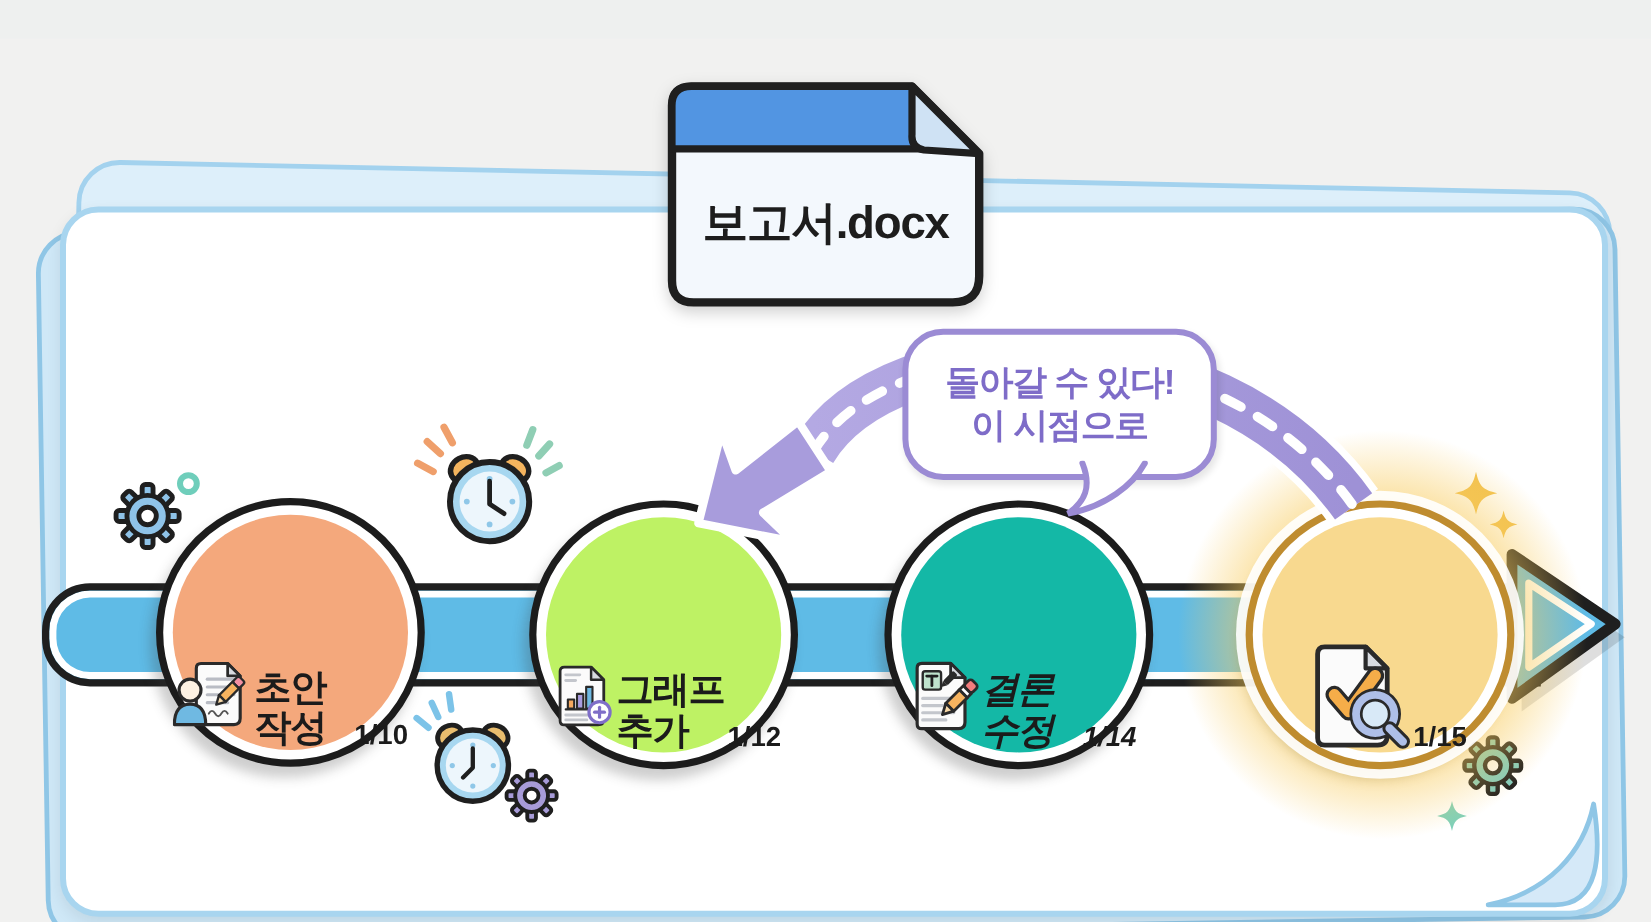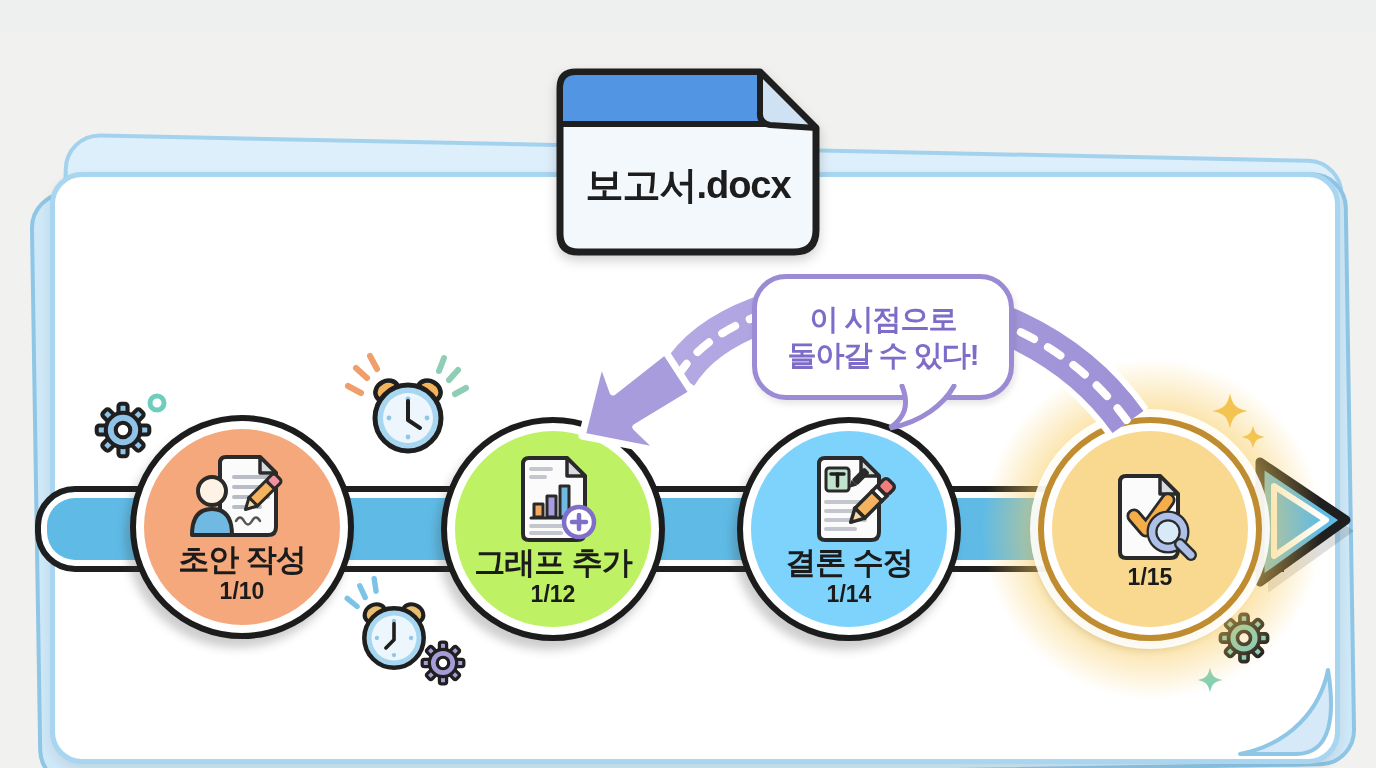--- a/index.html
+++ b/index.html
@@ -21,21 +21,21 @@
   .band-arrow{position:absolute;left:1250px;top:416px;width:110px;height:156px;}
 
   
   .glow{position:absolute;left:980px;top:325px;width:344px;height:344px;pointer-events:none;
         background:radial-gradient(circle, rgba(248,203,92,.95) 0 30%, rgba(248,203,92,0) 70%);}
 
   
   .node{position:absolute;width:224px;height:224px;}
   .circle-outer{width:224px;height:224px;border-radius:50%;background:#fff;border:6px solid #1c1c1c;
                 box-sizing:border-box;padding:8px;box-shadow:-5px 9px 10px rgba(60,60,60,.25);}
-  .circle-inner{width:100%;height:100%;border-radius:50%;display:flex;flex-direction:column;align-items:center;justify-content:center;}
+  .circle-inner{width:100%;height:100%;border-radius:50%;display:flex;flex-direction:row;align-items:flex-end;justify-content:center;}
   .node.gold .circle-outer{border-color:#bf8c2f;box-shadow:0 0 0 8px rgba(255,255,255,.9), -4px 8px 10px rgba(120,90,20,.25);}
   .node-icon{margin-top:2px;}
   .node-label{font-size:31px;font-weight:bold;color:#1b1b1b;letter-spacing:-1px;line-height:1.12;}
   .node-date{font-size:23px;font-weight:bold;color:#1b1b1b;line-height:1.15;}
 
   
   .overlay{position:absolute;left:0;top:0;width:1376px;height:768px;pointer-events:none;}
   .bubble{position:absolute;left:752px;top:242px;width:252px;height:116px;background:#fff;border:5px solid #9b8bd4;
           border-radius:34px;display:flex;flex-direction:column;align-items:center;justify-content:center;
           box-shadow:2px 4px 6px rgba(0,0,0,.10);}
@@ -197,21 +197,21 @@
         </g>
       </svg>
       <div class="node-label">그래프 추가</div>
       <div class="node-date">1/12</div>
     </div>
       </div>
   </div>
 
   <div class="node" style="left:737px;top:385px;">
     <div class="circle-outer">
-        <div class="circle-inner" style="background:#7dd3fc;">
+        <div class="circle-inner" style="background:#14b8a6;font-style:italic;">
       <svg class="node-icon" width="100" height="94" viewBox="0 0 100 94">
         <path d="M26 6 H62 L80 24 V80 Q80 88 72 88 H26 Q20 88 20 82 V12 Q20 6 26 6 Z" fill="#fbfbfb" stroke="#2a2a2a" stroke-width="4" stroke-linejoin="round"></path>
         <path d="M62 6 L80 24 H62 Z" fill="#d8dbe0" stroke="#2a2a2a" stroke-width="3.5" stroke-linejoin="round"></path>
         <rect x="27" y="16" width="23" height="23" rx="3" fill="#bfe3cd" stroke="#2a2a2a" stroke-width="3"></rect>
         <g stroke="#1f1f1f" stroke-width="3.5" stroke-linecap="round">
           <line x1="32" y1="22" x2="45" y2="22"></line>
               <line x1="38.5" y1="22" x2="38.5" y2="34"></line>
         </g>
         <g transform="translate(68,18) rotate(135)">
               <rect x="0" y="-4" width="18" height="8" rx="2" fill="#2a2a2a"></rect>
@@ -266,17 +266,17 @@
     <path d="M678 344 C 740 240, 1010 224, 1128 390" fill="none" stroke="#ffffff" stroke-width="8" stroke-dasharray="15 16" stroke-linecap="round"></path>
     <g transform="translate(582,404) rotate(-33)">
       <path d="M0 0 L58 -54 L50 -20 L116 -26 L116 24 L50 22 L58 56 Z" fill="#a89cdc" stroke="#ffffff" stroke-width="7" stroke-linejoin="round"></path>
     </g>
   </svg>
 
   <svg class="bubble-tail" viewBox="0 0 84 48">
     <path d="M16 2 C24 22 18 34 4 44 C36 38 58 20 68 2" fill="#ffffff" stroke="#9b8bd4" stroke-width="5" stroke-linecap="round"></path>
   </svg>
   <div class="bubble">
+    <div>돌아갈 수 있다!</div>
     <div>이 시점으로</div>
-    <div>돌아갈 수 있다!</div>
   </div>
 
 </div>
 
 </body></html>

